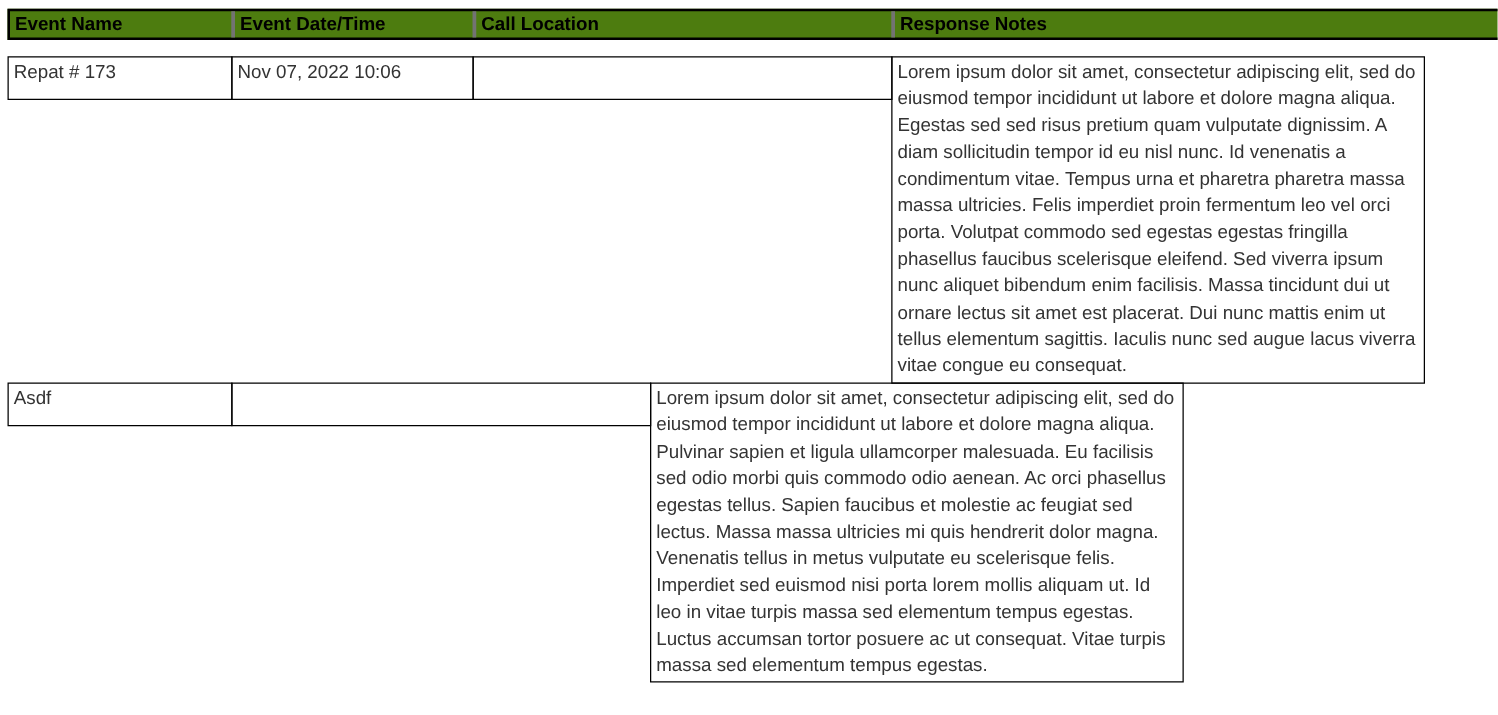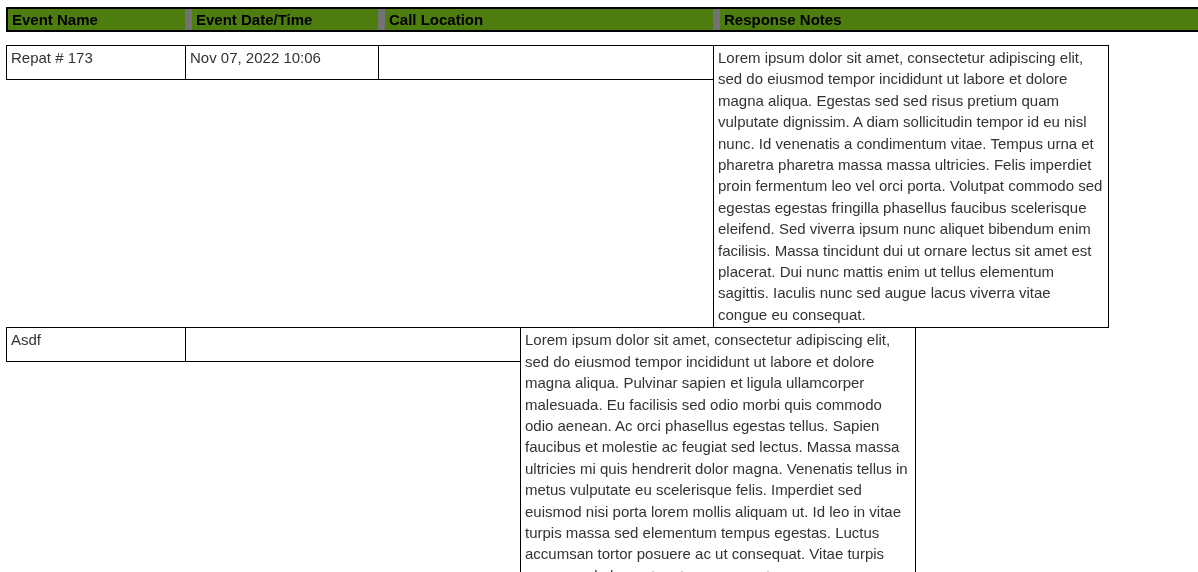--- a/index.html
+++ b/index.html
@@ -29,21 +29,21 @@
   .th {
     box-sizing: border-box;
     font-size: 15px;
     font-weight: bold;
     color: #000000;
     line-height: 21px;
     padding: 0 0 0 4px;
     white-space: nowrap;
     overflow: hidden;
   }
-  .th.c2, .th.c3, .th.c4 { border-left: 7px solid #737373; }
+  .th.c2, .th.c3, .th.c4 { border-left: 3px solid #737373; }
   .th.c1 { width: 177px; }
   .th.c2 { width: 193px; }
   .th.c3 { width: 335px; }
   .th.c4 { flex: 1; }
   
   .head-gap { height: 13px; }
   
   .trow {
     display: flex;
     align-items: flex-start;
@@ -55,21 +55,21 @@
     font-size: 15px;
     line-height: 21.4px;
     color: #333333;
     padding: 1px 4px 2px 4px;
     overflow: hidden;
   }
   .td.short { height: 35px; white-space: nowrap; }
   .td.c1 { width: 180px; }
   .td.c2 { width: 194px; margin-left: -1px; }
   .td.c3 { width: 336px; margin-left: -1px; }
-  .td.c4 { width: 396px; margin-left: -1px; height: auto; }
+  .td.c4 { width: 427px; margin-left: -1px; height: auto; }
 </style>
 </head>
 <body>
 
 <div class="report">
 
   <div class="thead">
     <div class="th c1">Event Name</div>
     <div class="th c2">Event Date/Time</div>
     <div class="th c3">Call Location</div>

